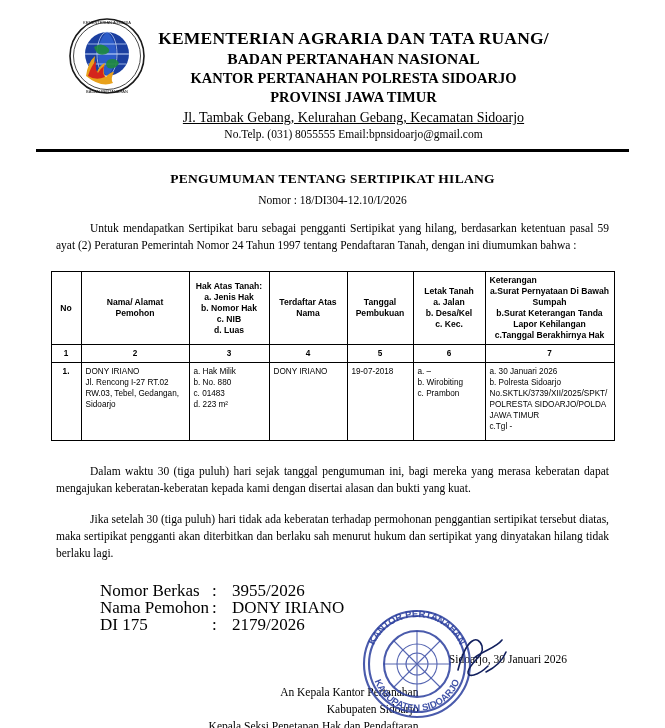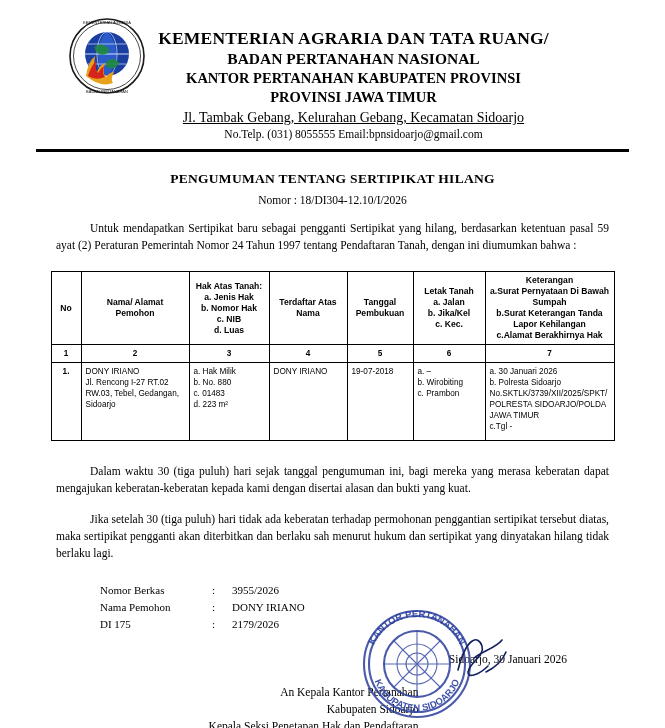--- a/index.html
+++ b/index.html
@@ -133,21 +133,21 @@
     padding: 1px 2px;
   }
 
   
   .fields {
     margin: 20px 0 0 100px;
     font-size: 11.5px;
     line-height: 17px;
   }
   .fields table { border-collapse: collapse; }
-  .fields td { padding: 0; font-size: 11px; line-height: 17px; }
+  .fields td { padding: 0; font-size: 17px; line-height: 17px; }
   .fld-label { width: 112px; }
   .fld-colon { width: 20px; }
 
   .signature {
     margin-top: 18px;
     text-align: center;
     font-size: 11.5px;
     line-height: 17px;
     position: relative;
     padding-right: 20px;
@@ -207,21 +207,21 @@
         <path d="M18 62 q2 -14 9 -20 q-2 12 2 16 q3 -7 8 -9 q-3 10 1 14 q4 -5 8 -5 q-4 7 -1 11 q-12 5 -27 -7 z" fill="#e8a11b"></path>
         <path d="M20 62 q3 -10 8 -15 q-1 9 2 12 q3 -5 6 -7 q-2 8 1 11 q-9 4 -17 -1 z" fill="#d4241c"></path>
         <text x="39" y="10" font-size="4" text-anchor="middle" font-family="Liberation Sans, sans-serif" fill="#111">KEMENTERIAN AGRARIA</text>
         <text x="39" y="79" font-size="4" text-anchor="middle" font-family="Liberation Sans, sans-serif" fill="#111">BADAN PERTANAHAN</text>
       </svg>
     </div>
 
     <div class="head-lines">
       <div class="h1">KEMENTERIAN AGRARIA DAN TATA RUANG/</div>
       <div class="h2">BADAN PERTANAHAN NASIONAL</div>
-      <div class="h3">KANTOR PERTANAHAN KABUPATEN PROVINSI</div>
+      <div class="h3">KANTOR PERTANAHAN POLRESTA SIDOARJO</div>
       <div class="h3">PROVINSI JAWA TIMUR</div>
       <div class="h4">Jl. Tambak Gebang, Kelurahan Gebang, Kecamatan Sidoarjo</div>
       <div class="h5">No.Telp. (031) 8055555 Email:bpnsidoarjo@gmail.com</div>
     </div>
 
     <div class="rule"></div>
   </div>
 
   <div class="doc-title">PENGUMUMAN TENTANG SERTIPIKAT HILANG</div>
   <div class="doc-number">Nomor : 18/DI304-12.10/I/2026</div>
@@ -250,28 +250,28 @@
           <div>c. NIB</div>
           <div>d. Luas</div>
         </th>
         <th style="white-space:pre-line">Terdaftar Atas
 Nama</th>
         <th style="white-space:pre-line">Tanggal
 Pembukuan</th>
         <th class="th-left">
           <div class="th-bold" style="text-align:center">Letak Tanah</div>
           <div>a.    Jalan</div>
-          <div>b.    Jika/Kel</div>
+          <div>b.    Desa/Kel</div>
           <div>c.    Kec.</div>
         </th>
         <th class="th-left">
-          <div class="th-bold" style="text-align:center">Keterangan</div>
+          <div class="th-bold" style="text-align:left">Keterangan</div>
           <div>a.Surat Pernyataan Di Bawah Sumpah</div>
           <div>b.Surat Keterangan Tanda Lapor Kehilangan</div>
-          <div>c.Alamat Berakhirnya Hak</div>
+          <div>c.Tanggal Berakhirnya Hak</div>
         </th>
       </tr>
       <tr>
         <td class="num">1</td>
         <td class="num">2</td>
         <td class="num">3</td>
         <td class="num">4</td>
         <td class="num">5</td>
         <td class="num">6</td>
         <td class="num">7</td>

